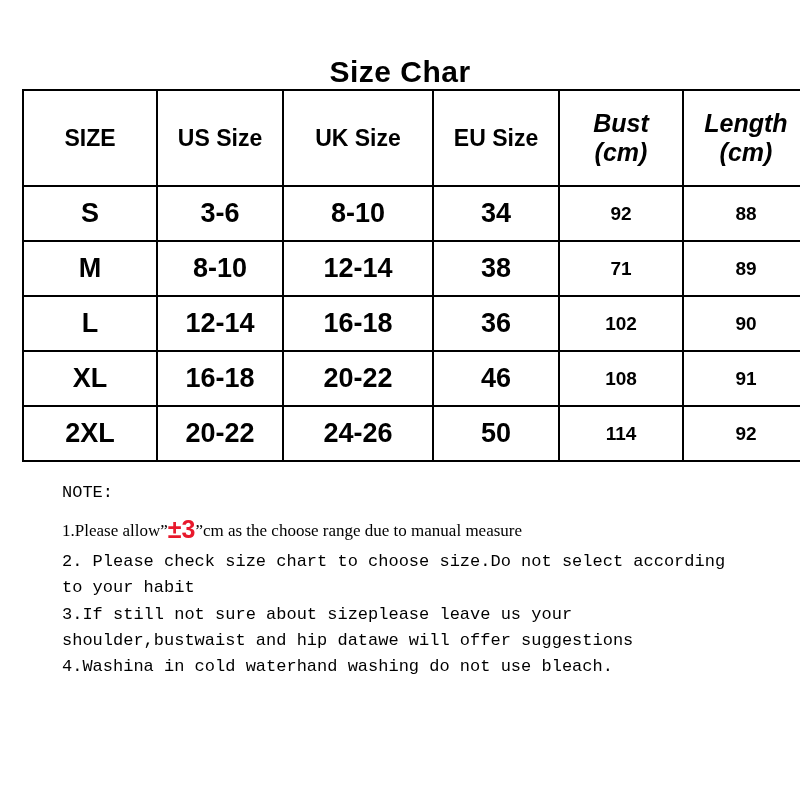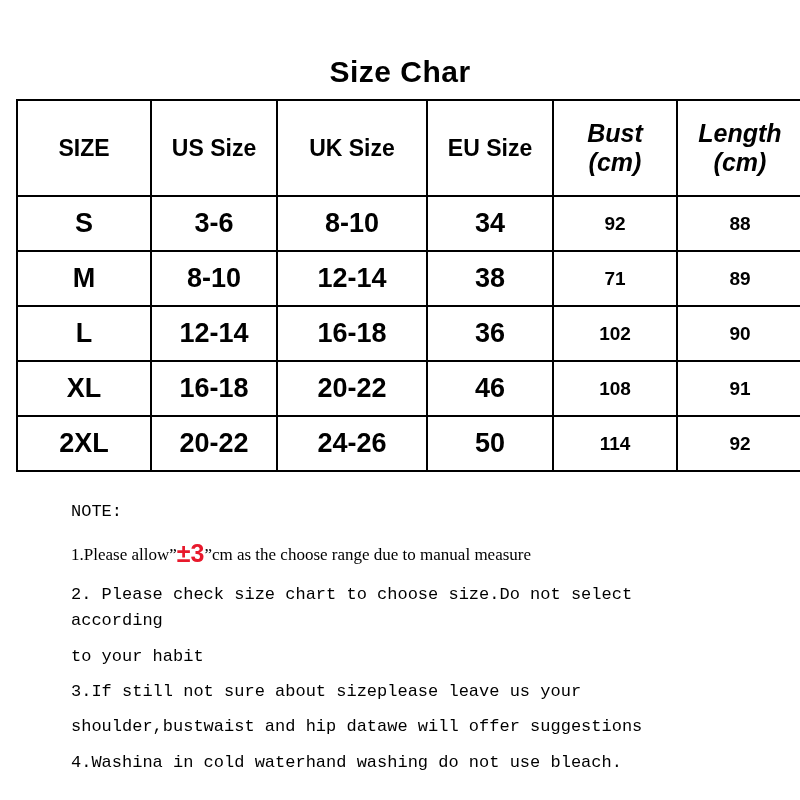--- a/index.html
+++ b/index.html
@@ -20,24 +20,23 @@
     height: 800px;
     box-sizing: border-box;
   }
   .title {
     text-align: center;
     font-family: "Liberation Sans", sans-serif;
     font-weight: bold;
     font-size: 30px;
     letter-spacing: 0.5px;
     padding-top: 55px;
-    padding-bottom: 10px;
   }
   .table-wrap {
-    padding: 0 16px;
+    padding: 0 22px;
   }
   table.size-table {
     border-collapse: collapse;
     width: 756px;
     table-layout: fixed;
   }
   table.size-table th,
   table.size-table td {
     border: 2px solid #000000;
     text-align: center;
@@ -74,21 +73,21 @@
     padding: 18px 60px 0 62px;
     font-family: "Liberation Mono", monospace;
     font-size: 17px;
     line-height: 1.55;
     color: #000000;
   }
   .notes .note-head {
     margin-bottom: 4px;
   }
   .notes p {
-    margin: 9px;
+    margin: 0;
   }
   .tol {
     color: #e8192c;
     font-weight: bold;
     font-size: 25px;
     font-family: "Liberation Sans", sans-serif;
     vertical-align: -2px;
   }
   .qt {
     font-family: Liberation Serif, serif;

